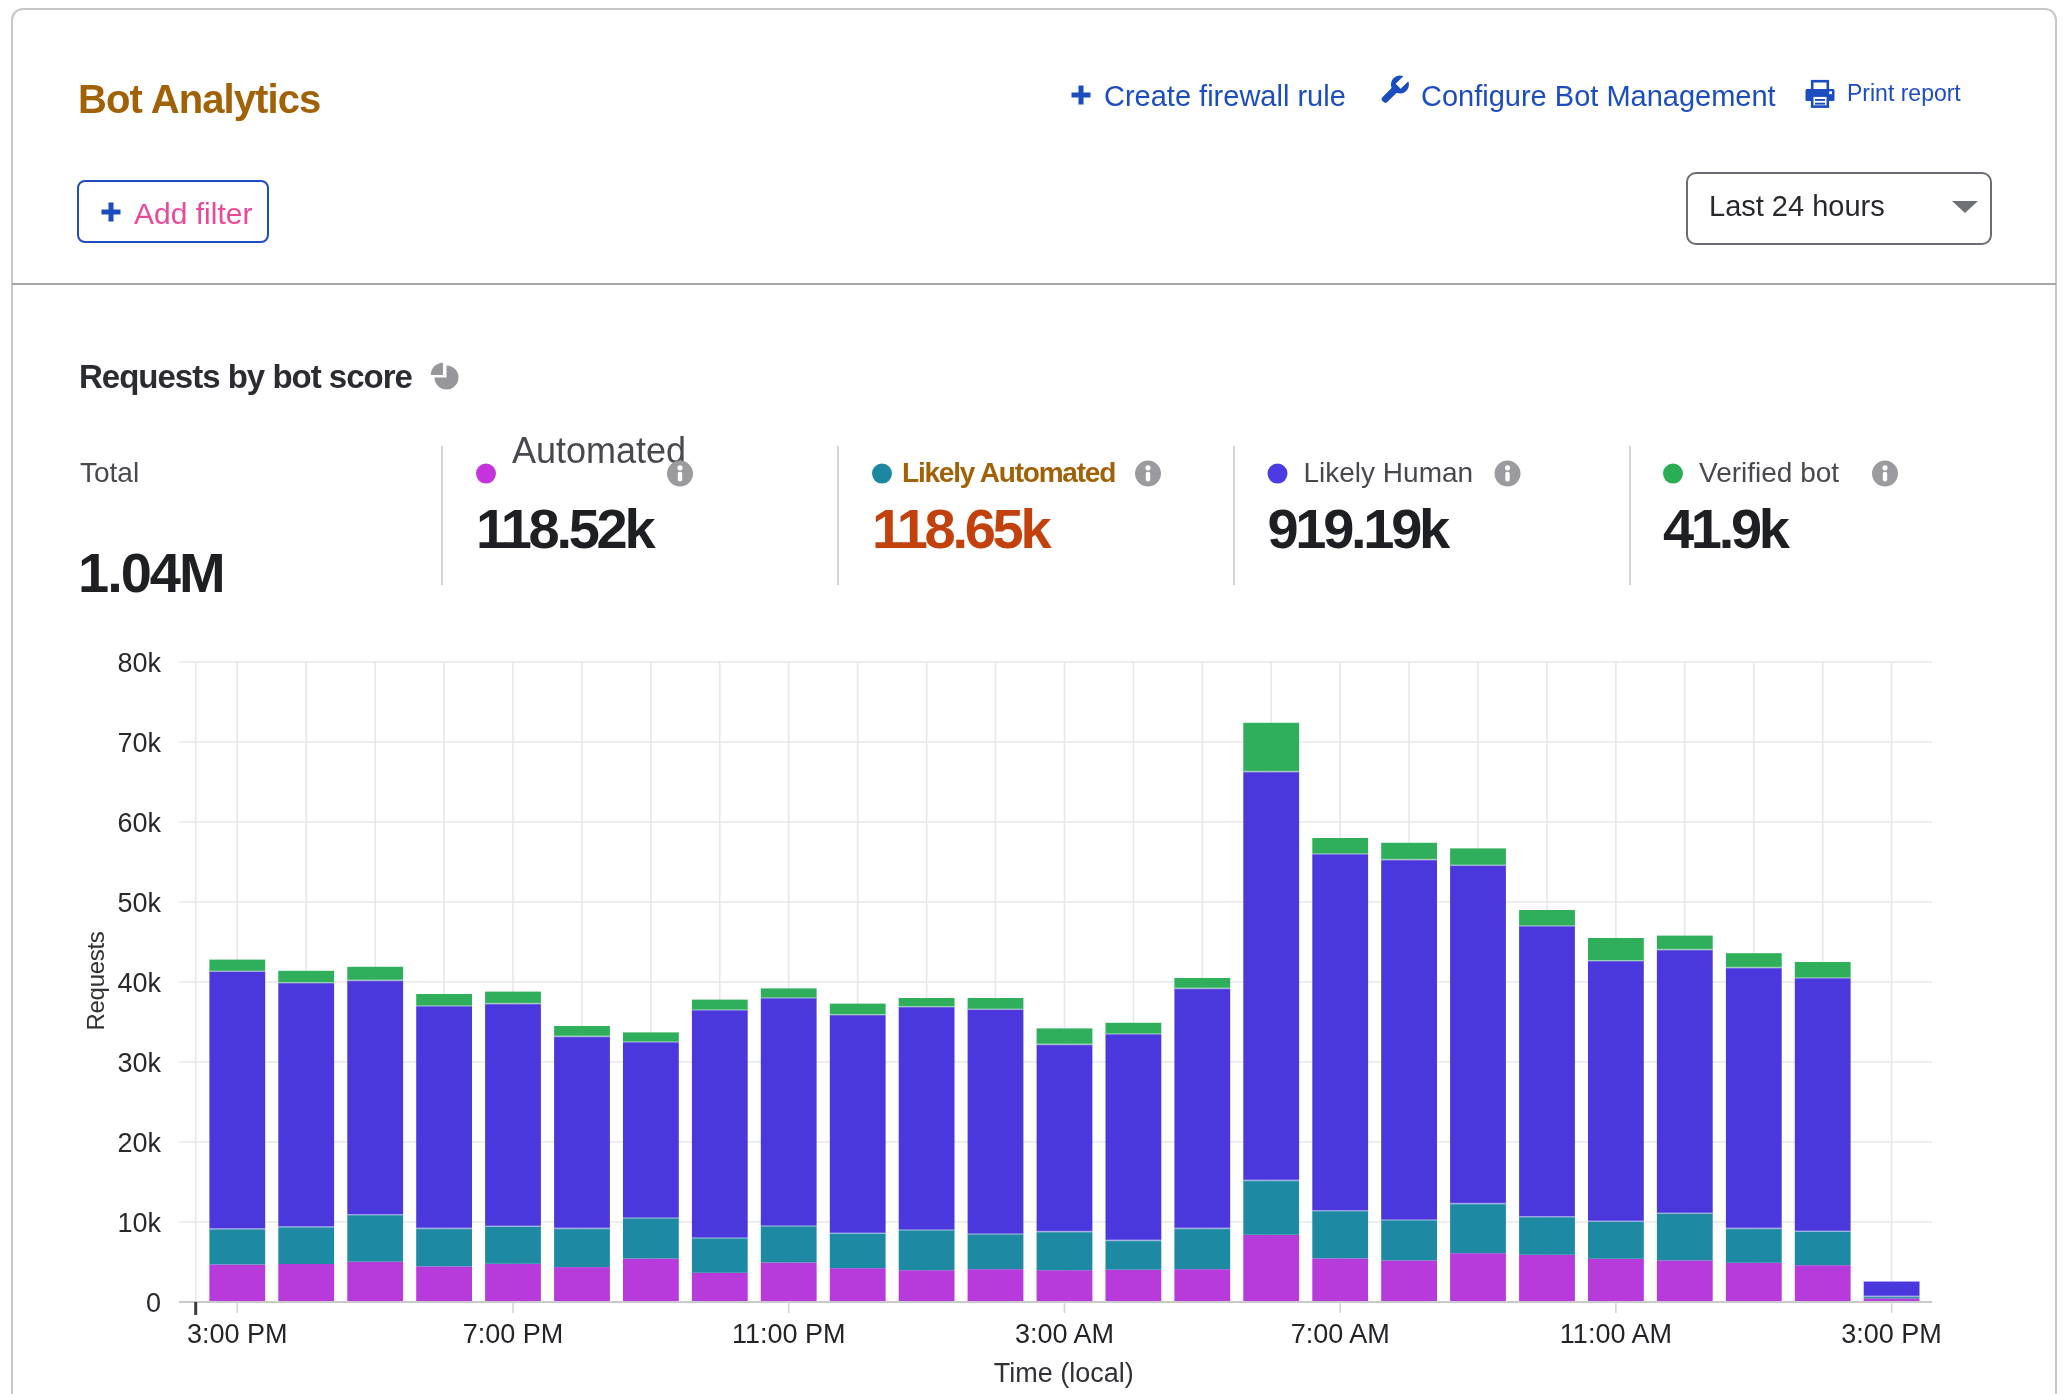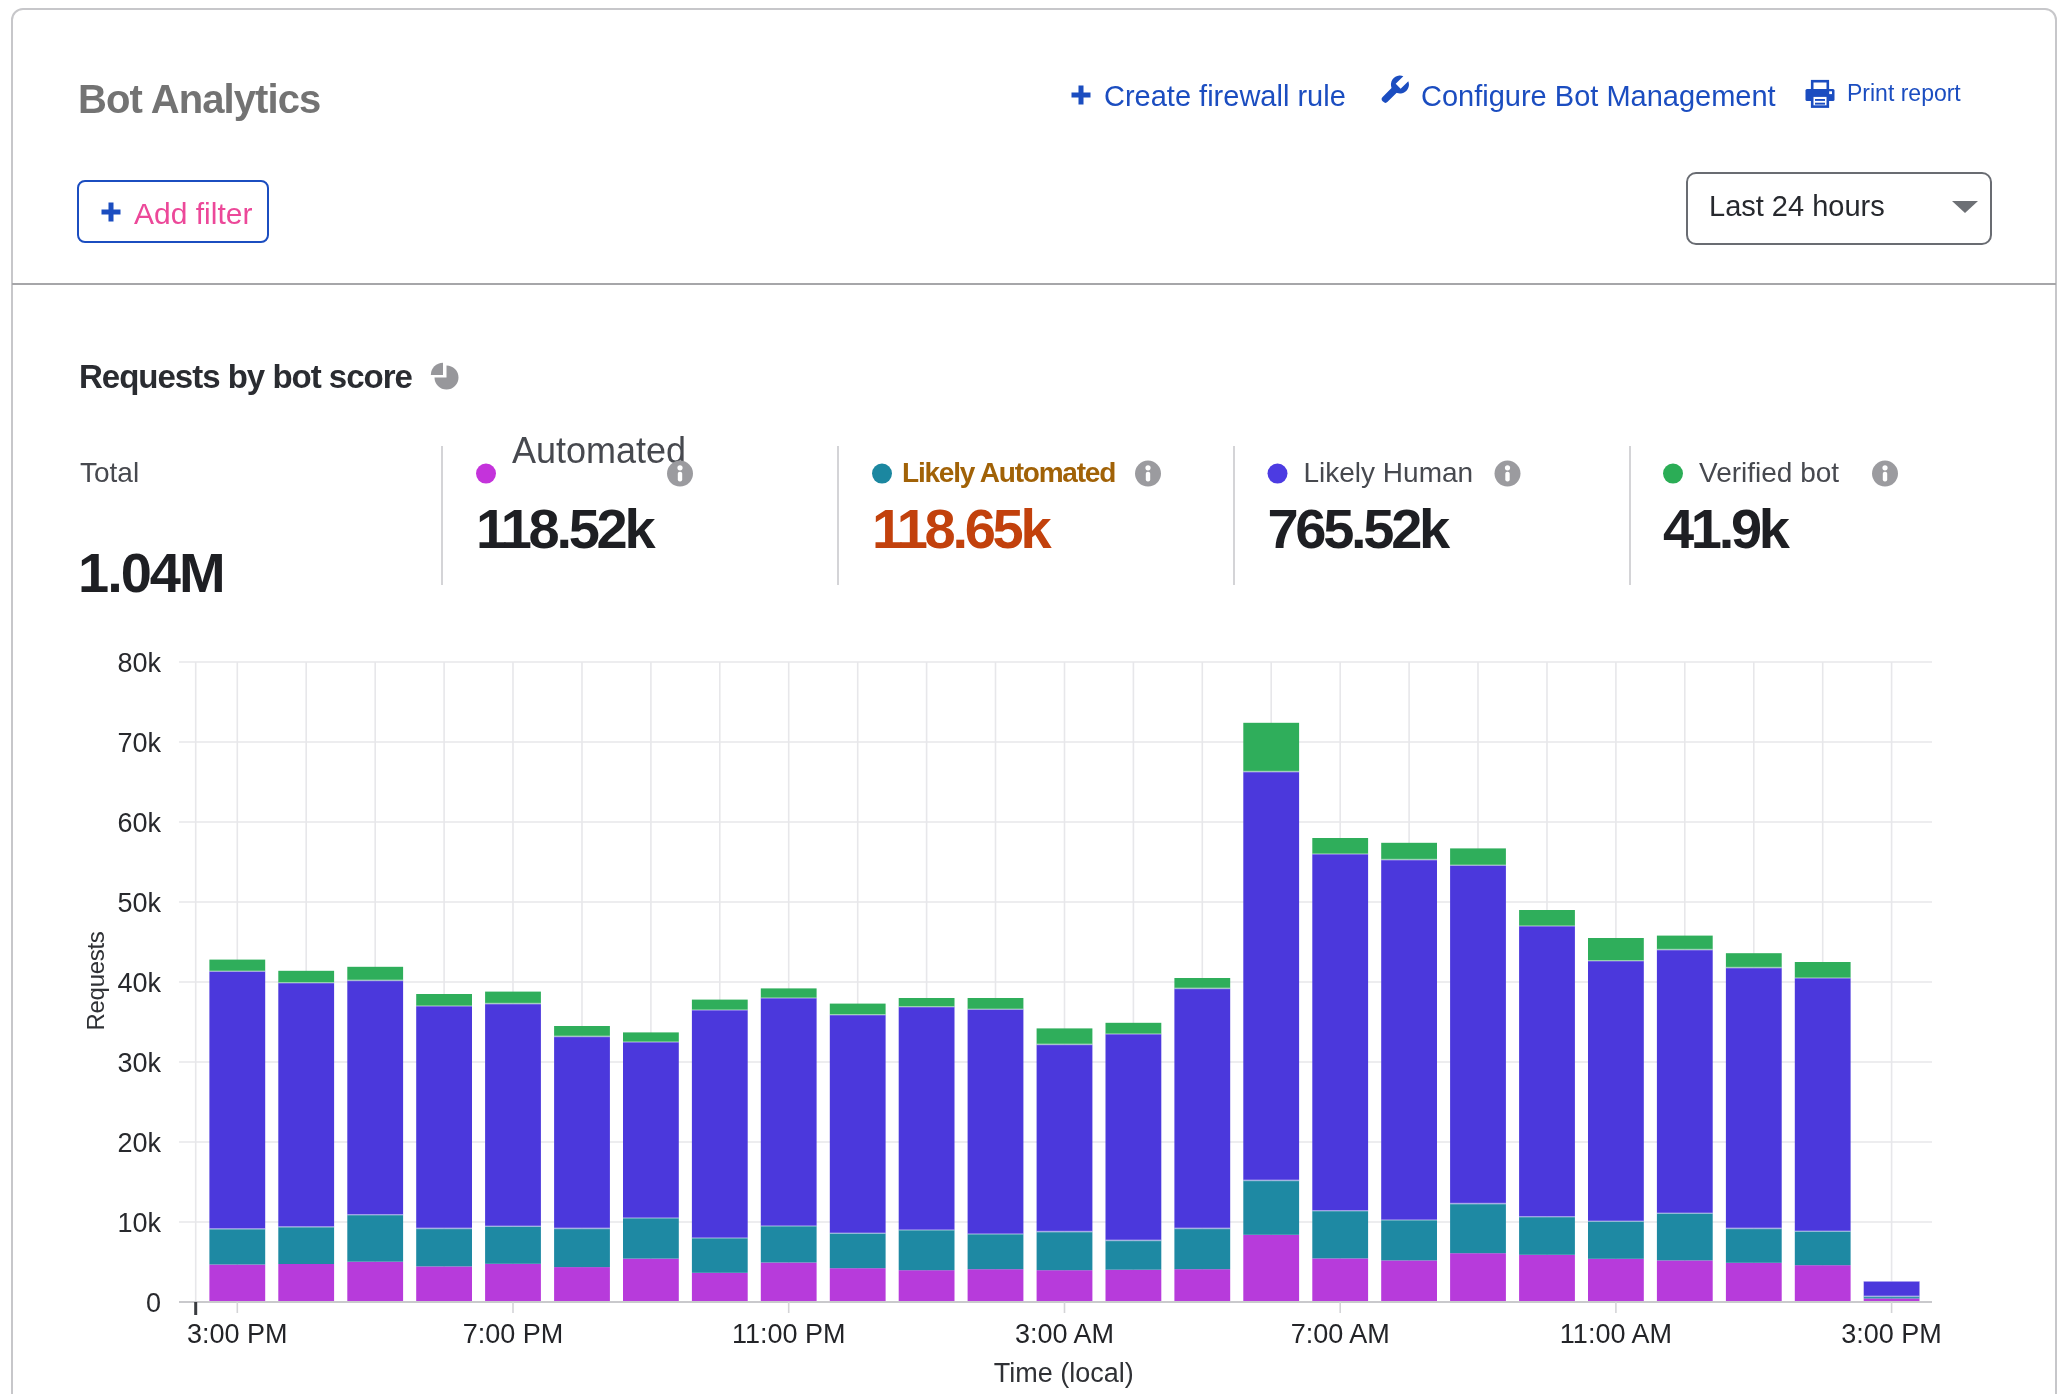--- a/index.html
+++ b/index.html
@@ -3,21 +3,21 @@
 <style>
   html,body { margin:0; padding:0; }
   body { width:2070px; height:1394px; overflow:hidden; background:#fff;
          font-family:"Liberation Sans", sans-serif; position:relative; }
   * { box-sizing:border-box; }
 </style></head>
 <body>
 <div style="position:absolute;left:11px;top:8px;width:2046px;height:1500px;border:2px solid #c7c7ca;border-radius:12px"></div>
 <div style="position:absolute;left:12px;top:283px;width:2044px;height:2px;background:#a6a6a9"></div>
 
-<div style="position:absolute;left:78px;top:79.3px;font-size:40px;font-weight:700;color:#737373;line-height:1;white-space:nowrap;letter-spacing:-0.9px;">Bot Analytics</div>
+<div style="position:absolute;left:78px;top:79.3px;font-size:40px;font-weight:700;color:#a16207;line-height:1;white-space:nowrap;letter-spacing:-0.9px;">Bot Analytics</div>
 <svg style="position:absolute;left:1070px;top:84px" width="22" height="22" viewBox="0 0 22 22">
     <path d="M11 1.5 V20.5 M1.5 11 H20.5" stroke="#1b4dc0" stroke-width="5"></path>
   </svg>
 <div style="position:absolute;left:1104px;top:82.0px;font-size:29px;font-weight:400;color:#1b4dc0;line-height:1;white-space:nowrap;">Create firewall rule</div>
 <svg style="position:absolute;left:1378px;top:74px" width="34" height="34" viewBox="0 0 34 34">
     <g transform="translate(17,15.5) rotate(45)" fill="#1b4dc0">
       <path d="M-3.5 -15.29 A9 9 0 1 0 3.5 -15.29 L3.5 -4.5 L-3.5 -4.5 Z"></path>
       <rect x="-3.5" y="-3" width="7" height="20" rx="3"></rect>
     </g>
   </svg>
@@ -50,21 +50,21 @@
     <path d="M18 5.8 A12.2 12.2 0 0 0 5.8 18 L18 18 Z" fill="#97979b"></path>
   </svg>
 
 <div style="position:absolute;left:80px;top:458.7px;font-size:28px;font-weight:400;color:#47494f;line-height:1;white-space:nowrap;text-align:right;">Total</div>
 <div style="position:absolute;left:78px;top:501.2px;font-size:56px;font-weight:700;color:#1e1f23;line-height:1;white-space:nowrap;letter-spacing:-2px;margin-top:44px;">1.04M</div>
 <div style="position:absolute;left:512px;top:433px;font-size:36px;font-weight:400;color:#47494f;line-height:1;white-space:nowrap;">Automated</div>
 <div style="position:absolute;left:476px;top:501.2px;font-size:56px;font-weight:700;color:#1e1f23;line-height:1;white-space:nowrap;letter-spacing:-3.3px;">118.52k</div>
 <div style="position:absolute;left:902px;top:459.3px;font-size:28px;font-weight:700;color:#a16207;line-height:1;white-space:nowrap;letter-spacing:-1.2px;">Likely Automated</div>
 <div style="position:absolute;left:872px;top:501.2px;font-size:56px;font-weight:700;color:#c2410c;line-height:1;white-space:nowrap;letter-spacing:-3.3px;">118.65k</div>
 <div style="position:absolute;left:1303.5px;top:459.3px;font-size:28px;font-weight:400;color:#47494f;line-height:1;white-space:nowrap;text-align:right;">Likely Human</div>
-<div style="position:absolute;left:1267.5px;top:501.2px;font-size:56px;font-weight:700;color:#1e1f23;line-height:1;white-space:nowrap;letter-spacing:-3.3px;">765.52k</div>
+<div style="position:absolute;left:1267.5px;top:501.2px;font-size:56px;font-weight:700;color:#1e1f23;line-height:1;white-space:nowrap;letter-spacing:-3.3px;">919.19k</div>
 <div style="position:absolute;left:1699px;top:459.3px;font-size:28px;font-weight:400;color:#47494f;line-height:1;white-space:nowrap;">Verified bot</div>
 <div style="position:absolute;left:1663px;top:501.2px;font-size:56px;font-weight:700;color:#1e1f23;line-height:1;white-space:nowrap;letter-spacing:-3.3px;">41.9k</div>
 <div style="position:absolute;left:440.5px;top:446px;width:2px;height:139px;background:#d4d4d7"></div>
 <div style="position:absolute;left:836.5px;top:446px;width:2px;height:139px;background:#d4d4d7"></div>
 <div style="position:absolute;left:1232.5px;top:446px;width:2px;height:139px;background:#d4d4d7"></div>
 <div style="position:absolute;left:1628.5px;top:446px;width:2px;height:139px;background:#d4d4d7"></div>
 <svg style="position:absolute;left:0;top:440px" width="2070" height="160" viewBox="0 440 2070 160">
 <circle cx="486" cy="473.6" r="10" fill="#c433db"></circle>
 <g>
       <circle cx="680" cy="473.6" r="13" fill="#9b9b9f"></circle>

